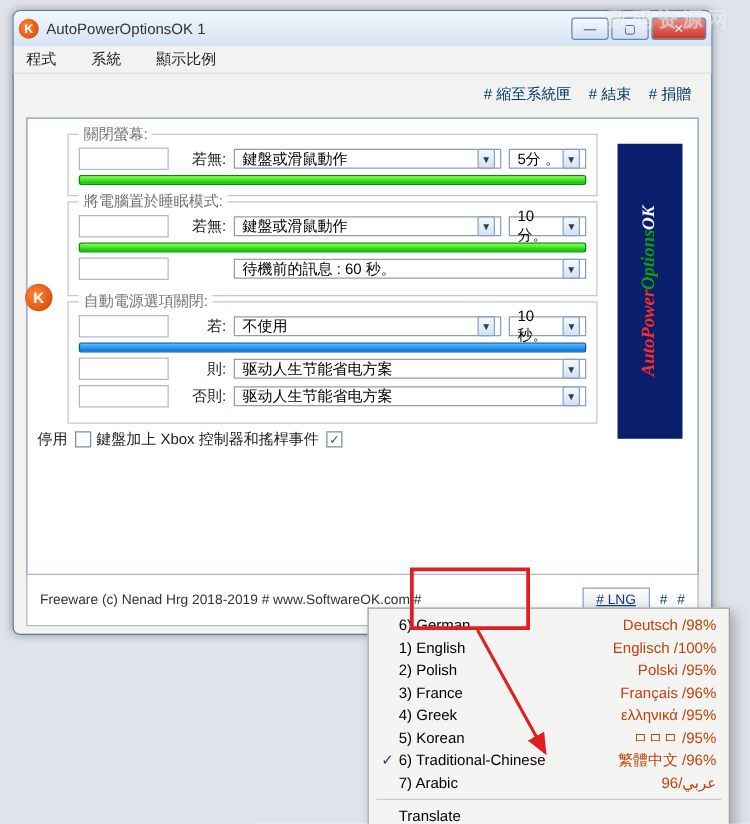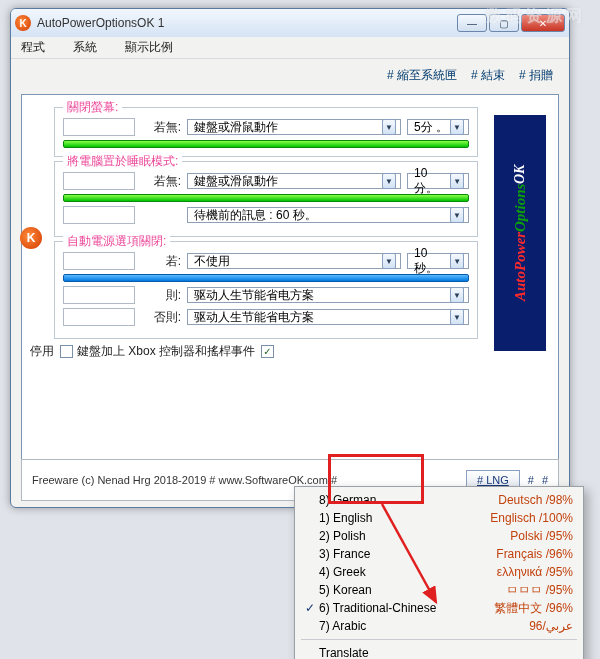--- a/index.html
+++ b/index.html
@@ -112,21 +112,21 @@
   margin: 4px 72px 4px 24px;
   border: 1px solid #bfc9d4;
   padding: 6px 8px 8px 8px;
   position: relative;
 }
 .group-title {
   position: absolute;
   top: -9px; left: 8px;
   background: #fff;
   padding: 0 4px;
-  color: #ec4899;
+  color: #737373;
 }
 .row { display: flex; align-items: center; gap: 6px; margin: 4px 0; }
 .lbl { width: 68px; text-align: right; color: #222; flex-shrink: 0; }
 .emptybox { width: 72px; height:18px; border:1px solid #b0bac6; background:#fff; }
 .sel {
   height: 16px;
   border: 1px solid #90a0b4;
   background: #fff;
   display: flex; align-items: center; justify-content: space-between;
   padding: 0 4px 0 6px;
@@ -334,21 +334,21 @@
       <path d="M0,0 L7,3 L0,6 Z" fill="#e02020"></path>
     </marker>
   </defs>
   <line x1="6" y1="6" x2="60" y2="104" stroke="#e02020" stroke-width="2.5" marker-end="url(#ah)"></line>
 </svg>
 
 <div class="lang-menu">
   <div id="lang-list">
       <div class="lang-item">
         <span class="mark"></span>
-        <span class="left">8) German</span>
+        <span class="left">6) German</span>
         <span class="right">Deutsch /98%</span>
       </div>
       <div class="lang-item">
         <span class="mark"></span>
         <span class="left">1) English</span>
         <span class="right">Englisch /100%</span>
       </div>
       <div class="lang-item">
         <span class="mark"></span>
         <span class="left">2) Polish</span>

